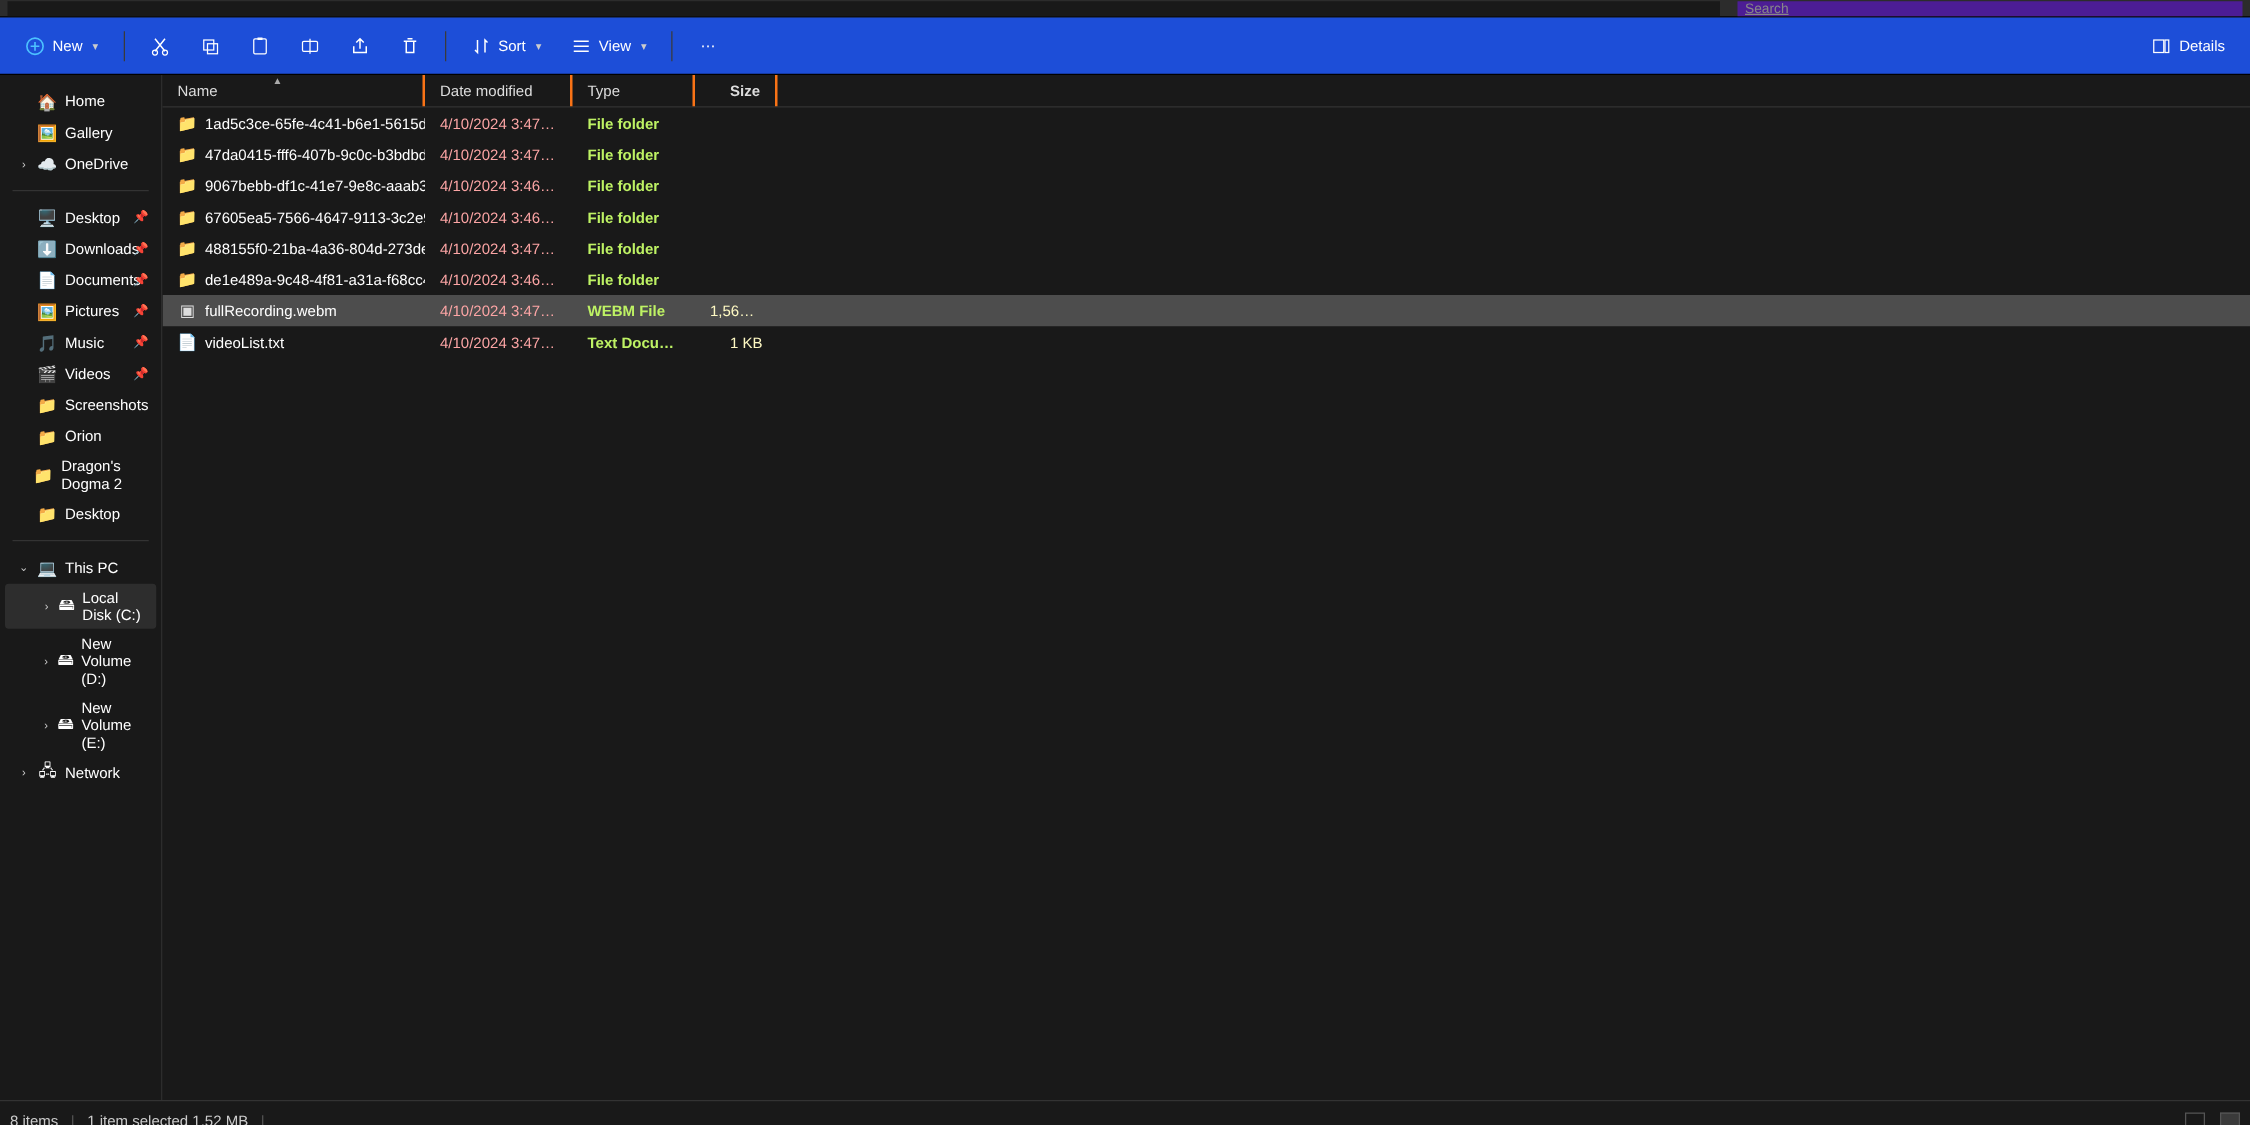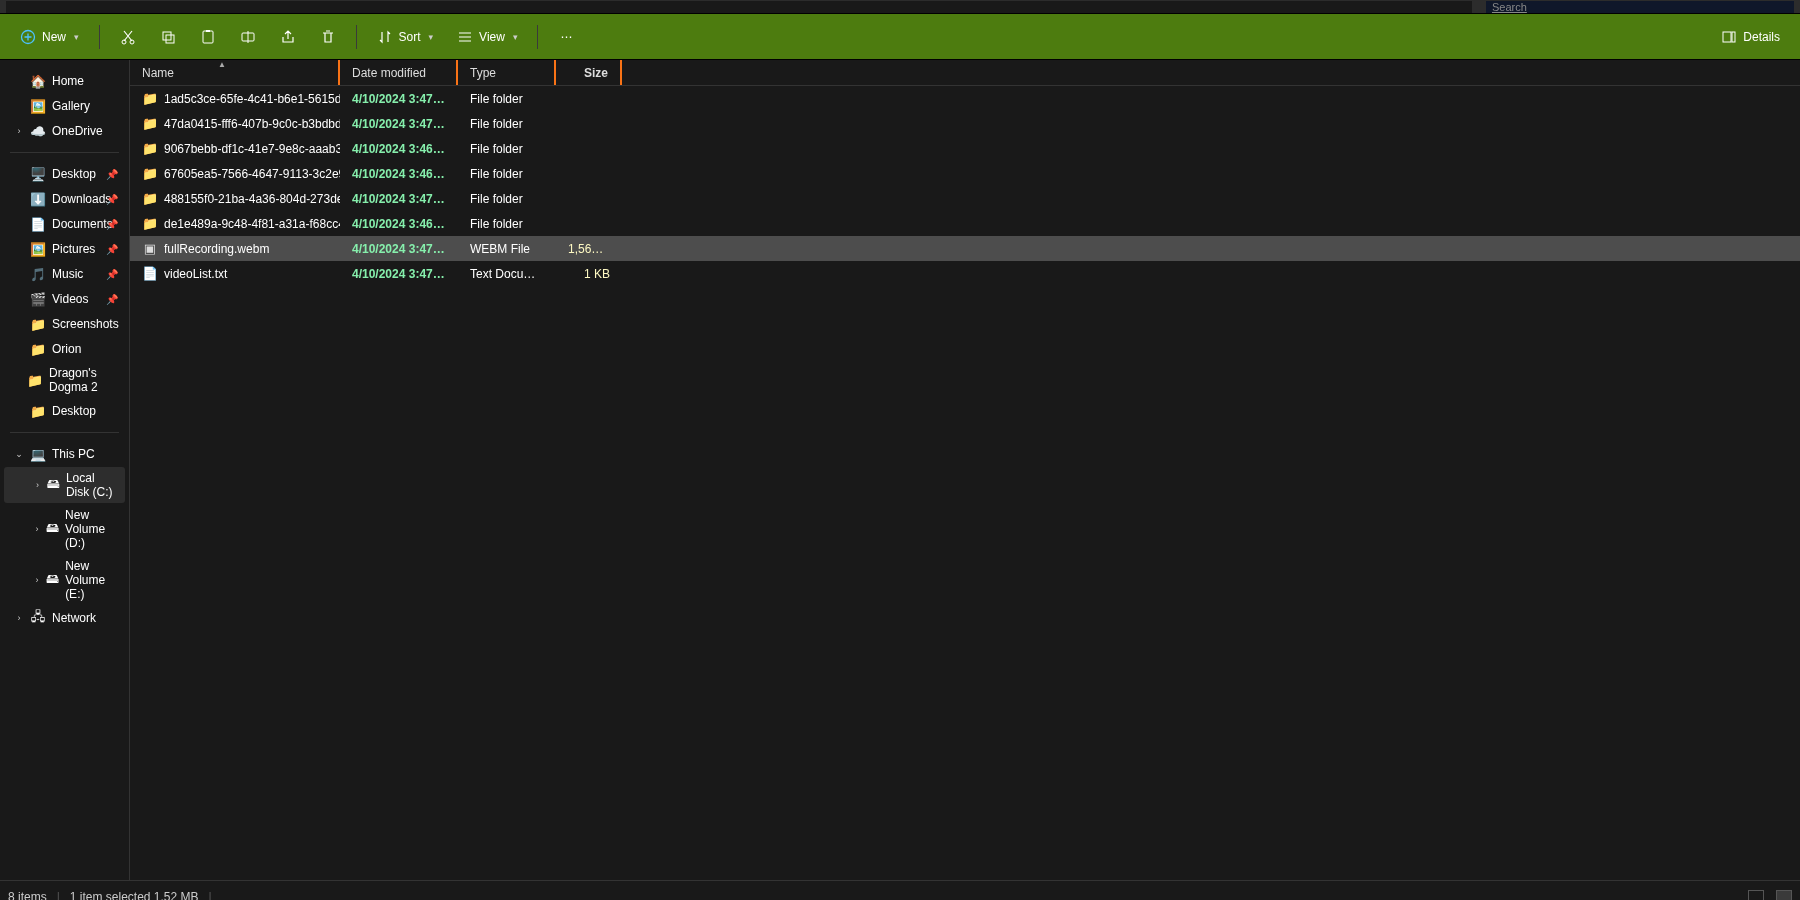--- a/index.html
+++ b/index.html
@@ -1,23 +1,23 @@
 <!DOCTYPE html>
 <html><head>
 <meta charset="utf-8">
 <style>
 * { margin: 0; padding: 0; box-sizing: border-box; font-family: "Segoe UI", sans-serif; font-size: 12px; }
 body { background: #191919; color: #fff; width: 1800px; height: 900px; overflow: hidden; user-select: none; }
 
 .topbar { height: 14px; background: #2c2c2c; border-bottom: 1px solid #000; display: flex; align-items: center; }
 .address-row { display:flex; align-items:center; height:14px; width:100%; gap:8px; }
 .addr-box { flex:1; background:#191919; margin:0 6px; height:12px; }
-.search-box { width:308px; background:#0f172a; margin-right:6px; height:12px; display:flex; align-items:center; color:#888; font-size:11px; padding-left:6px;text-decoration:underline; }
-
-.toolbar { height: 46px; background: #4d7c0f; display: flex; align-items: center; padding: 0 10px; gap: 4px; border-bottom: 1px solid #000; }
+.search-box { width:404px; background:#4c1d95; margin-right:6px; height:12px; display:flex; align-items:center; color:#888; font-size:11px; padding-left:6px;text-decoration:underline; }
+
+.toolbar { height: 46px; background: #1d4ed8; display: flex; align-items: center; padding: 0 10px; gap: 4px; border-bottom: 1px solid #000; }
 .tb-btn { display: flex; align-items: center; gap: 6px; padding: 6px 10px; border-radius: 4px; color: #fff; cursor: pointer; }
 .tb-sep { width: 1px; height: 24px; background: #3a3a3a; margin: 0 6px; }
 .tb-spacer { flex: 1; }
 .ico { width: 16px; height: 16px; display: inline-flex; align-items: center; justify-content: center; }
 .ico svg { width: 16px; height: 16px; }
 .chev-down { font-size: 9px; color: #ccc; margin-left: 2px; }
 
 .main { display: flex; height: calc(100% - 14px - 46px - 20px); }
 
 .nav { width: 130px; background: #191919; border-right: 1px solid #333; overflow-y: auto; padding-top: 6px; }
@@ -37,22 +37,22 @@
 .col-date { width: 118px; }
 .col-type { width: 98px; }
 .col-size { width: 66px; justify-content: flex-end; font-weight: bold; }
 .sort-ind { font-size: 8px; color: #aaa; }
 
 .file-rows { flex: 1; overflow: auto; }
 .row { display: flex; height: 25px; align-items: center; cursor: pointer; }
 .row.sel { background: #4d4d4d; }
 .cell { padding: 0 12px; overflow: hidden; white-space: nowrap; text-overflow: ellipsis; }
 .c-name { width: 210px; display: flex; align-items: center; gap: 6px; }
-.c-date { width: 118px; color: #86efac; font-weight: bold; }
-.c-type { width: 98px; color: #ffffff; }
+.c-date { width: 118px; color: #fca5a5; }
+.c-type { width: 98px; color: #bef264; font-weight: bold; }
 .c-size { width: 66px; text-align: right; color: #fef9c3; }
 .fico { width: 16px; height: 16px; display: inline-flex; align-items: center; justify-content: center; font-size: 13px; }
 
 .status { height: 20px; background: #191919; border-top: 1px solid #333; display: flex; align-items: center; padding: 16px 8px; color: #ccc; font-size: 11px; gap: 10px; }
 .status-sep { color: #555; }
 .status-spacer { flex: 1; }
 .view-mode { width: 16px; height: 14px; border: 1px solid #555; margin-left: 2px; cursor: pointer; }
 .view-mode.active { background: #3a3a3a; }
 
 .folder-ico { color: #ffd866; }

